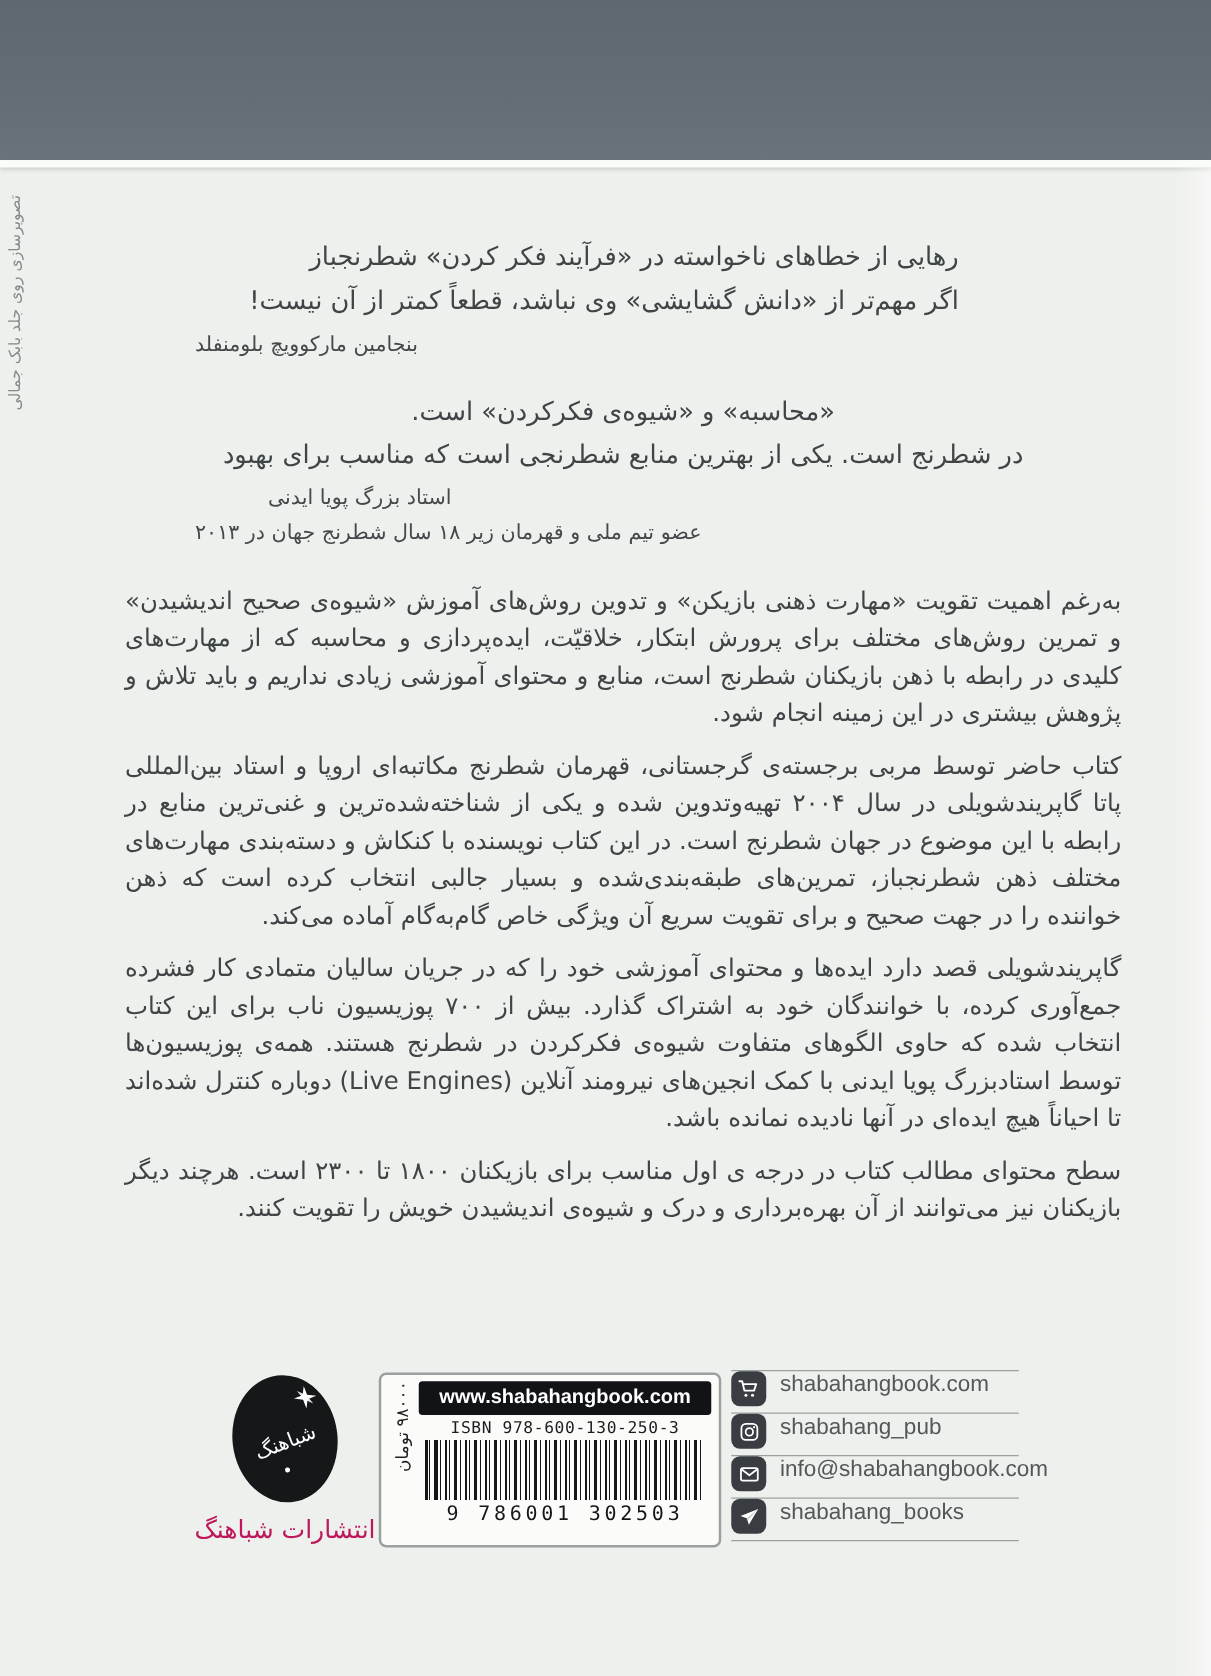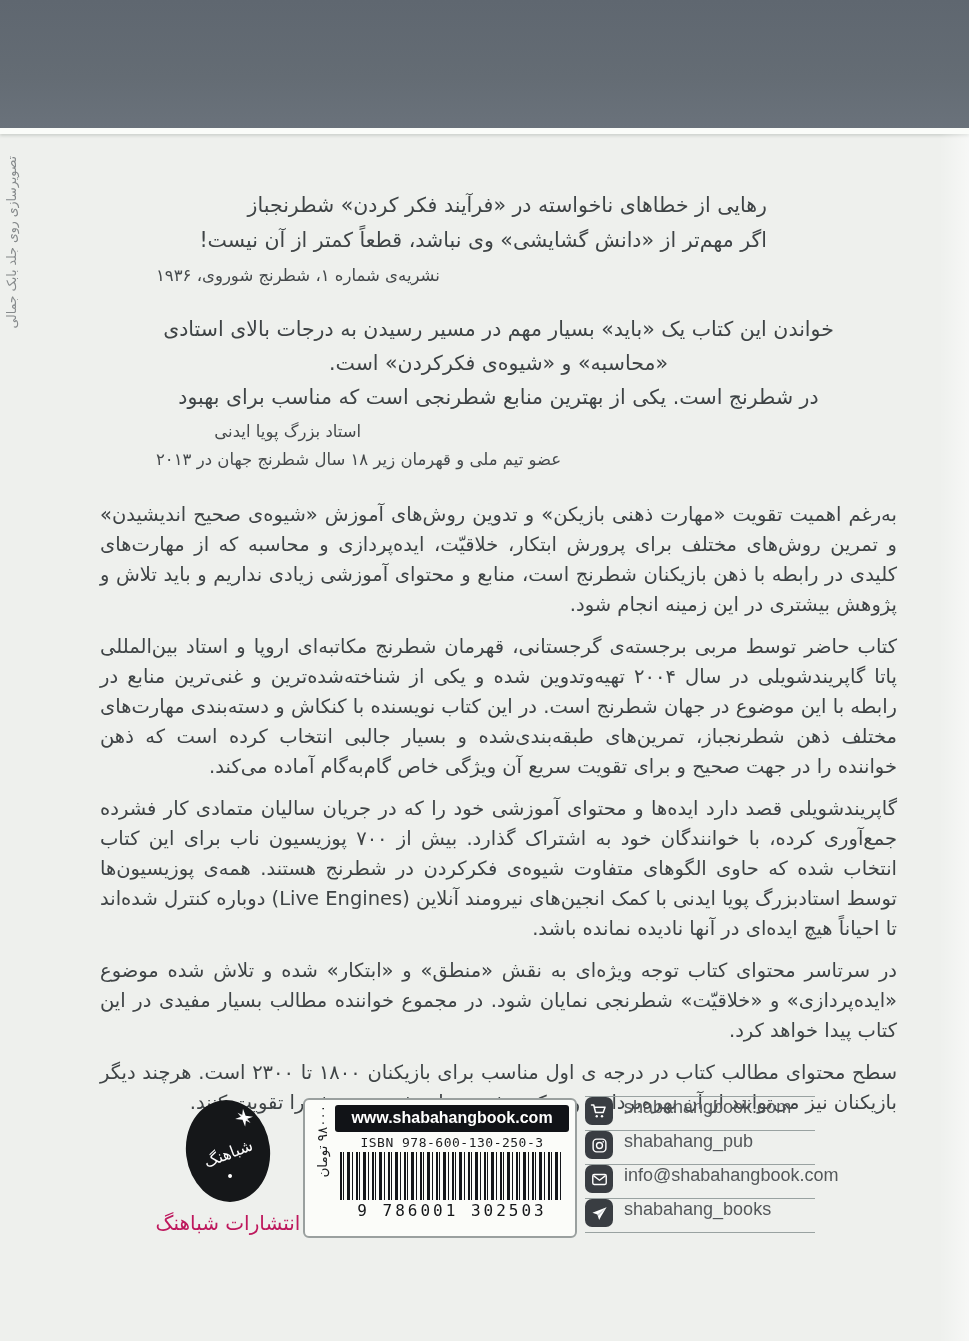--- a/index.html
+++ b/index.html
@@ -80,38 +80,36 @@
 
   <div class="spine-credit">تصویرسازی روی جلد بابک جمالی</div>
 
   <div class="content">
 
     <div class="quote1">
       <div>رهایی از خطاهای ناخواسته در «فرآیند فکر کردن» شطرنجباز</div>
       <div>اگر مهم‌تر از «دانش گشایشی» وی نباشد، قطعاً کمتر از آن نیست!</div>
     </div>
     <div class="attrib">
-      <div>نشریه‌ی شماره ۱، شطرنج شوروی، ۱۹۳۶</div>
+      <div>بنجامین مارکوویچ بلومنفلد</div>
     </div>
 
     <div class="quote2">
-      <div>خواندن این کتاب یک «باید» بسیار مهم در مسیر رسیدن به درجات بالای استادی</div>
       <div>«محاسبه» و «شیوه‌ی فکرکردن» است.</div>
       <div>در شطرنج است. یکی از بهترین منابع شطرنجی است که مناسب برای بهبود</div>
     </div>
     <div class="attrib">
       <span class="shifted">استاد بزرگ پویا ایدنی</span>
       <div>عضو تیم ملی و قهرمان زیر ۱۸ سال شطرنج جهان در ۲۰۱۳</div>
     </div>
 
     <div class="bodytext">
       <p>به‌رغم اهمیت تقویت «مهارت ذهنی بازیکن» و تدوین روش‌های آموزش «شیوه‌ی صحیح اندیشیدن» و تمرین روش‌های مختلف برای پرورش ابتکار، خلاقیّت، ایده‌پردازی و محاسبه که از مهارت‌های کلیدی در رابطه با ذهن بازیکنان شطرنج است، منابع و محتوای آموزشی زیادی نداریم و باید تلاش و پژوهش بیشتری در این زمینه انجام شود.</p>
       <p>کتاب حاضر توسط مربی برجسته‌ی گرجستانی، قهرمان شطرنج مکاتبه‌ای اروپا و استاد بین‌المللی پاتا گاپریندشویلی در سال ۲۰۰۴ تهیه‌وتدوین شده و یکی از شناخته‌شده‌ترین و غنی‌ترین منابع در رابطه با این موضوع در جهان شطرنج است. در این کتاب نویسنده با کنکاش و دسته‌بندی مهارت‌های مختلف ذهن شطرنجباز، تمرین‌های طبقه‌بندی‌شده و بسیار جالبی انتخاب کرده است که ذهن خواننده را در جهت صحیح و برای تقویت سریع آن ویژگی خاص گام‌به‌گام آماده می‌کند.</p>
       <p>گاپریندشویلی قصد دارد ایده‌ها و محتوای آموزشی خود را که در جریان سالیان متمادی کار فشرده جمع‌آوری کرده، با خوانندگان خود به اشتراک گذارد. بیش از ۷۰۰ پوزیسیون ناب برای این کتاب انتخاب شده که حاوی الگوهای متفاوت شیوه‌ی فکرکردن در شطرنج هستند. همه‌ی پوزیسیون‌ها توسط استادبزرگ پویا ایدنی با کمک انجین‌های نیرومند آنلاین (Live Engines) دوباره کنترل شده‌اند تا احیاناً هیچ ایده‌ای در آنها نادیده نمانده باشد.</p>
-      <p>در سرتاسر محتوای کتاب توجه ویژه‌ای به نقش «منطق» و «ابتکار» شده و تلاش شده موضوع «ایده‌پردازی» و «خلاقیّت» شطرنجی نمایان شود. در مجموع خواننده مطالب بسیار مفیدی در این کتاب پیدا خواهد کرد.</p>
       <p>سطح محتوای مطالب کتاب در درجه ی اول مناسب برای بازیکنان ۱۸۰۰ تا ۲۳۰۰ است. هرچند دیگر بازیکنان نیز می‌توانند از آن بهره‌برداری و درک و شیوه‌ی اندیشیدن خویش را تقویت کنند.</p>
     </div>
   </div>
 
   <div class="footer">
 
     <div class="logo-wrap">
       <div class="logo-oval">
         <svg class="logo-star" viewBox="0 0 20 20">
           <polygon points="10,0 12,8 20,10 12,12 10,20 8,12 0,10 8,8" fill="#ffffff"></polygon>

